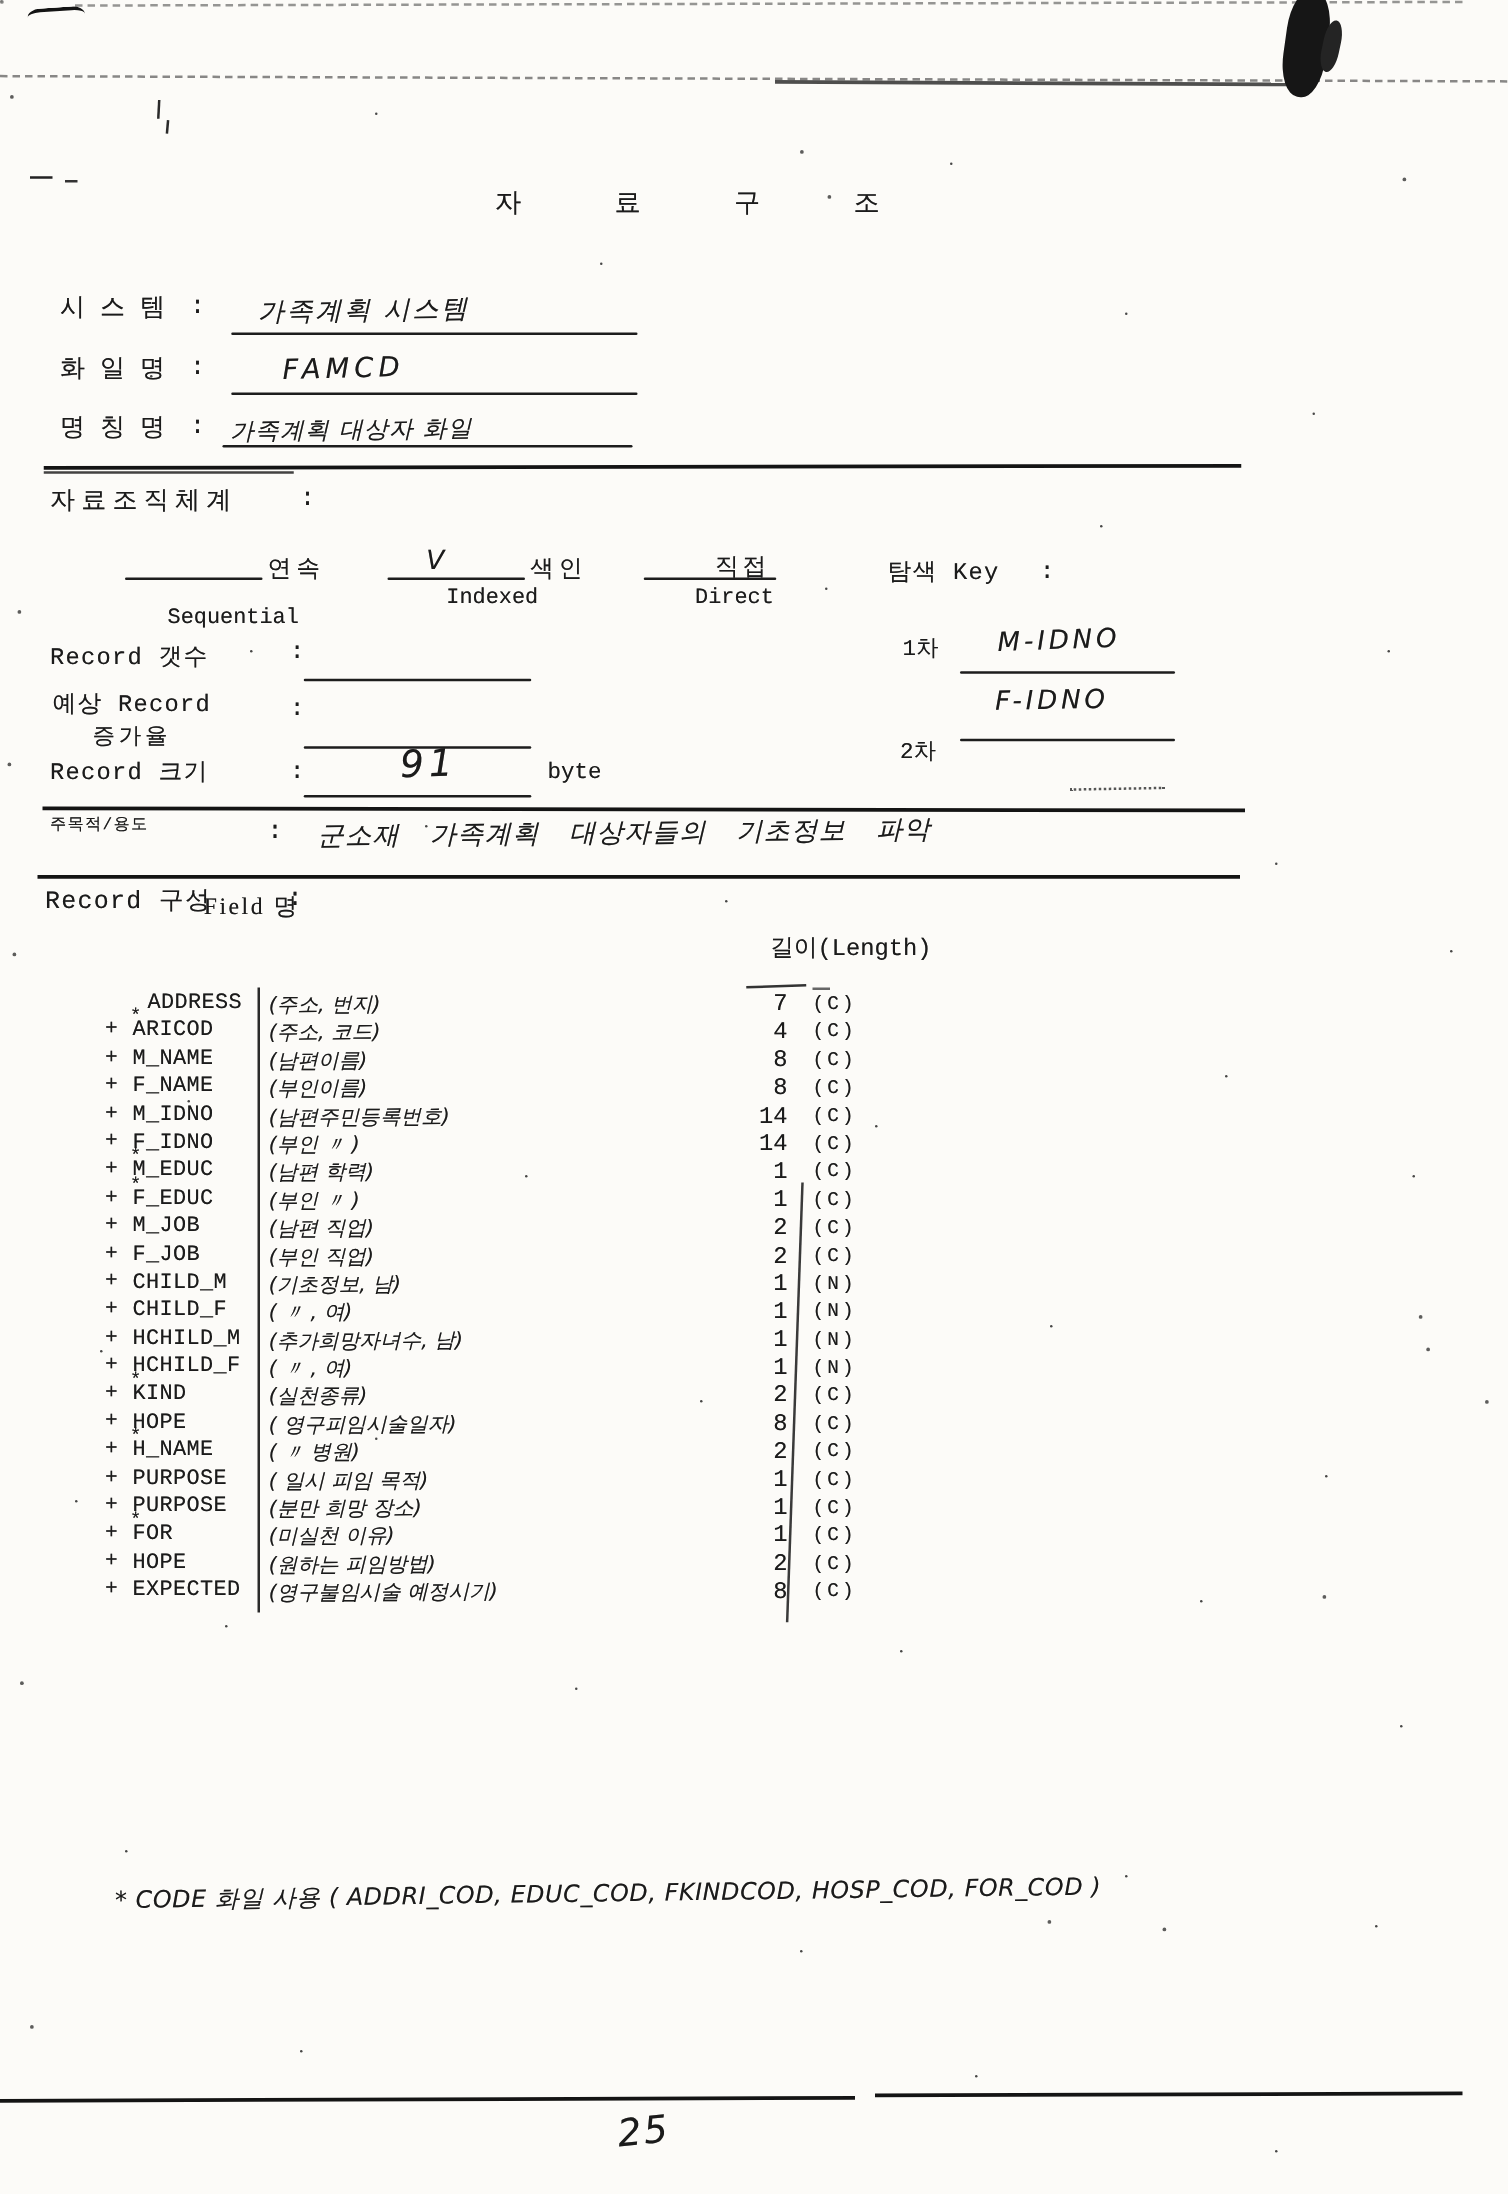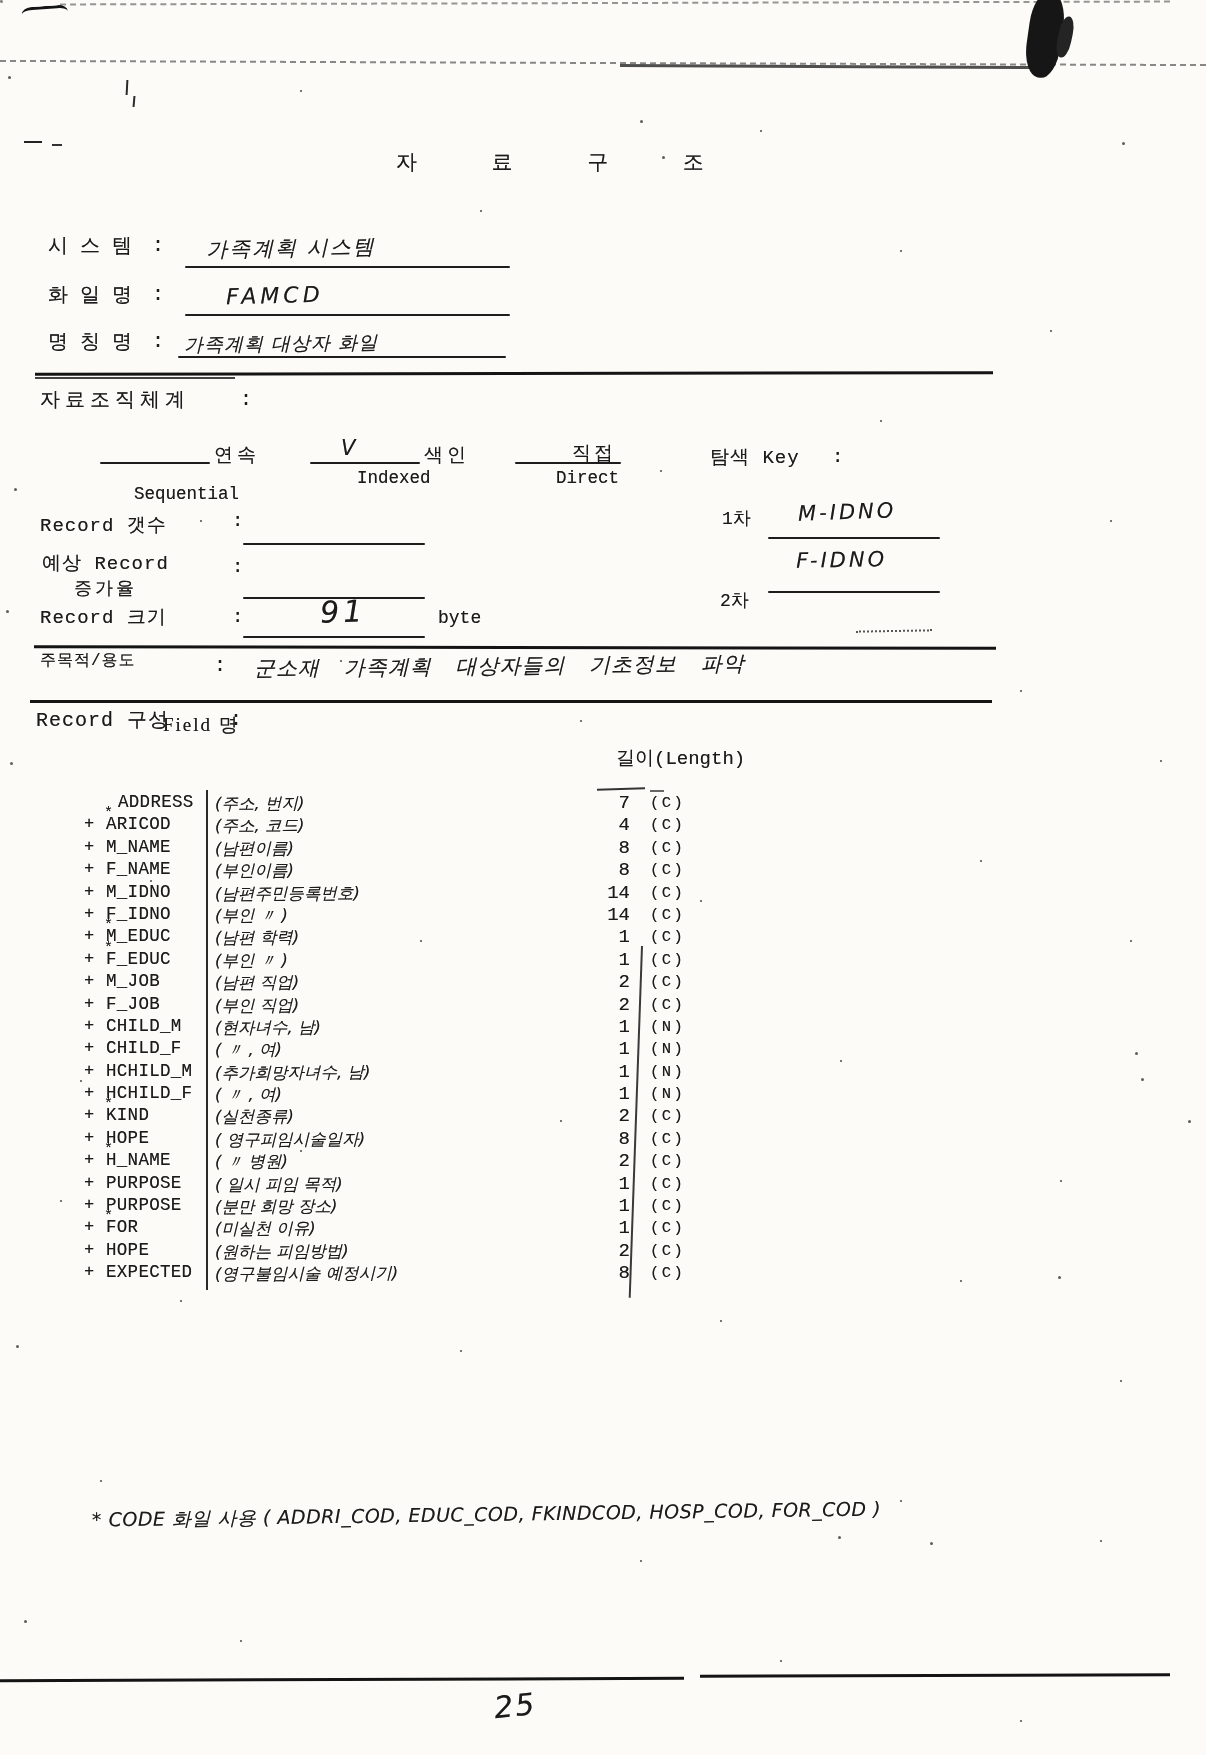--- a/index.html
+++ b/index.html
@@ -122,21 +122,21 @@
 </div>
 <div>
   <span class="t mono" style="left:40px;top:604px;font-size:19px;letter-spacing:1px;">Record 크기</span>
   <span class="t mono" style="left:232px;top:606px;font-size:19px;">:</span>
   <span class="t hand" style="left:320px;top:594px;font-size:30px;letter-spacing:4px;transform:rotate(-2deg);">91</span>
   <span class="t mono" style="left:438px;top:608px;font-size:18px;">byte</span>
   <div class="uline" style="left:243px;top:636px;width:182px;"></div>
 </div>
 
 <div class="rule" style="left:34px;top:646px;width:962px;height:3px;transform:rotate(.1deg);"></div>
-<span class="t mono" style="left:40px;top:650px;font-size:16px;letter-spacing:1px;">주목적/용도</span>
+<span class="t mono" style="left:40px;top:650px;font-size:13px;letter-spacing:1px;">주목적/용도</span>
 <span class="t mono" style="left:214px;top:654px;font-size:20px;">:</span>
 <span class="t hand" style="left:254px;top:652px;font-size:21px;letter-spacing:1px;word-spacing:16px;transform:rotate(-.6deg);">군소재 가족계획 대상자들의 기초정보 파악</span>
 
 <div class="rule" style="left:30px;top:700px;width:962px;height:2.5px;"></div>
 <span class="t mono" style="left:36px;top:706px;font-size:20px;letter-spacing:1px;">Record 구성</span>
 <span class="t mono" style="left:230px;top:708px;font-size:20px;">:</span>
 
 <span class="t mono" style="left:163px;top:712px;font-size:19px;letter-spacing:2px;font-family:Liberation Serif, serif;">Field 명</span>
 <span class="t mono" style="left:616px;top:745px;font-size:19px;">길이(Length)</span>
 <div class="artifact" style="left:597px;top:788px;width:48px;height:2px;background:#333;transform:rotate(-2deg);"></div>
@@ -222,21 +222,21 @@
     <span class="fprefix mono">+</span>
     <span class="fname mono"><i class="star mono"></i><span class="fname-text">F_JOB</span></span>
     <span class="fdesc hand">(부인   직업)</span>
     <span class="flen mono">2</span>
     <span class="ftype mono">(C)</span>
   </div>
 
   <div class="frow">
     <span class="fprefix mono">+</span>
     <span class="fname mono"><i class="star mono"></i><span class="fname-text">CHILD_M</span></span>
-    <span class="fdesc hand">(현자녀수, 남)</span>
+    <span class="fdesc hand">(기초정보, 남)</span>
     <span class="flen mono">1</span>
     <span class="ftype mono">(N)</span>
   </div>
 
   <div class="frow">
     <span class="fprefix mono">+</span>
     <span class="fname mono"><i class="star mono"></i><span class="fname-text">CHILD_F</span></span>
     <span class="fdesc hand">(  〃      , 여)</span>
     <span class="flen mono">1</span>
     <span class="ftype mono">(N)</span>

